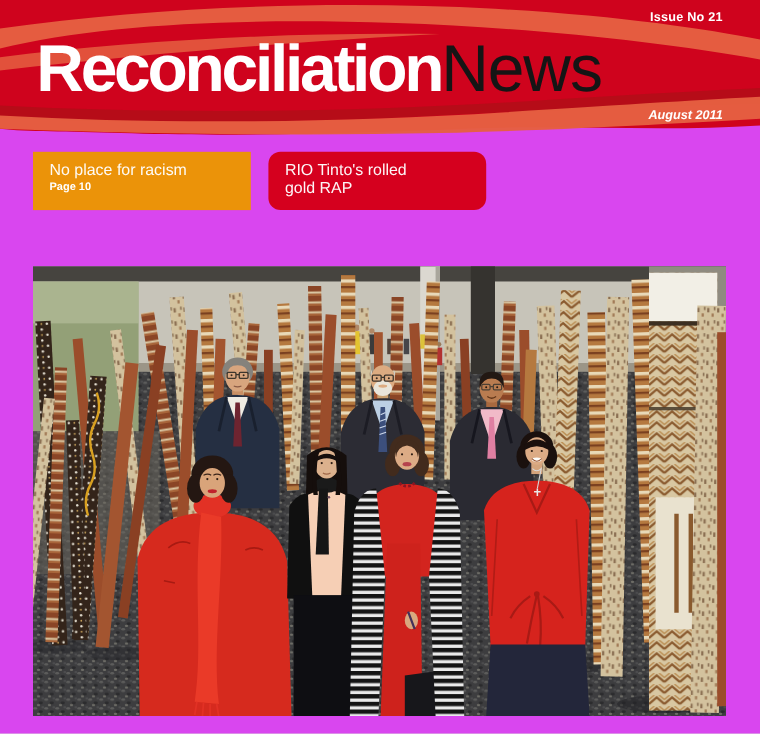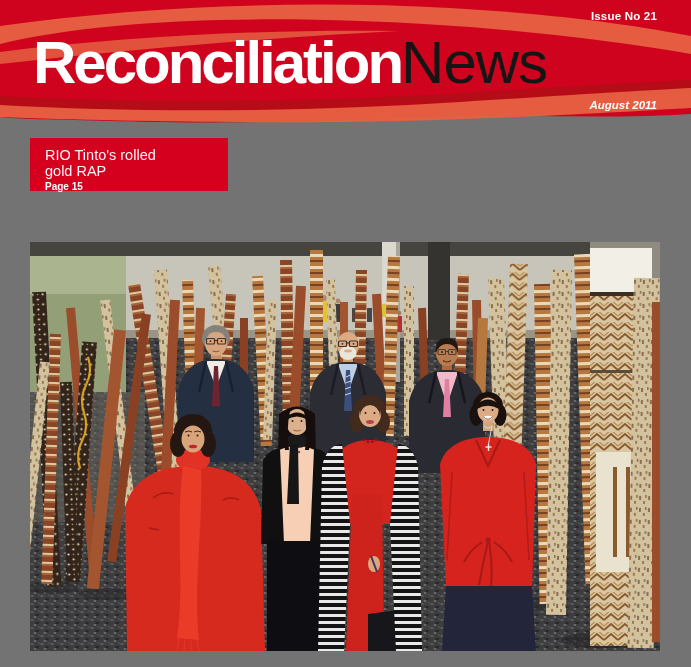--- a/index.html
+++ b/index.html
@@ -1,17 +1,17 @@
 <!DOCTYPE html>
 <html><head>
 <meta charset="utf-8">
 <style>
   html,body{margin:0;padding:0;background:#e9e9e9;}
   .page{
-    position:relative;width:691px;height:667px;background:#737373;
+    position:relative;width:691px;height:667px;background:#d946ef;
     overflow:hidden;font-family:"Liberation Sans", sans-serif;
     margin:0 auto;
   }
   
   .masthead{position:absolute;left:0;top:0;width:691px;height:123px;}
   .masthead svg{position:absolute;left:0;top:0;}
   .issue-label{
     position:absolute;top:10px;right:34px;color:#fff;
     font-size:11.5px;font-weight:bold;letter-spacing:.2px;
   }
@@ -54,23 +54,26 @@
       <path opacity="0.9" d="M0,96 C150,104 320,102 480,92 C570,86 650,82 691,80 V94 C600,96 480,101 360,107 C220,113 90,111 0,107 Z" fill="#b30d18"></path>
 
       <path opacity="0.97" d="M0,105 C140,113 300,112 460,102 C570,95 650,90 691,88 V108 C620,112 520,118 400,121 C260,124 110,121 0,117 Z" fill="#e55f41"></path>
     </svg>
     <span class="issue-label">Issue No 21</span>
     <h1 class="magazine-title"><span class="title-bold" style="color: rgb(255, 255, 255);">Reconciliation</span><span class="title-light" style="color: rgb(21, 21, 21);">News</span></h1>
     <span class="date-label">August 2011</span>
   </header>
 
   <nav class="teasers">
-    <a class="teaser" href="#" style="background-color: rgb(213, 0, 30);">
+    <a class="teaser" href="#" style="background-color: rgb(235, 147, 9);">
+      <div class="teaser-title">No place for racism</div>
+      <div class="teaser-page">Page 10</div>
+    </a>
+    <a class="teaser" href="#" style="background-color: rgb(213, 0, 30); border-radius: 11px;">
       <div class="teaser-title">RIO Tinto's rolled gold RAP</div>
-      <div class="teaser-page">Page 15</div>
     </a>
   </nav>
 
   <figure class="cover-photo">
     <svg width="630" height="409" viewBox="0 0 630 409" role="img" aria-label="Seven smiling people - four women dressed in red and three men in dark suits - stand on a gravel floor among the tall painted hollow-log poles of the Aboriginal Memorial installation.">
       <defs>
         <pattern id="grv" width="10" height="8" patternUnits="userSpaceOnUse">
           <rect width="10" height="8" fill="#3d3d3f"></rect>
           <ellipse cx="2" cy="2" rx="1.8" ry="1.1" fill="#5d5d5c"></ellipse>
           <ellipse cx="7" cy="5" rx="2" ry="1.2" fill="#2a2a2c"></ellipse>

